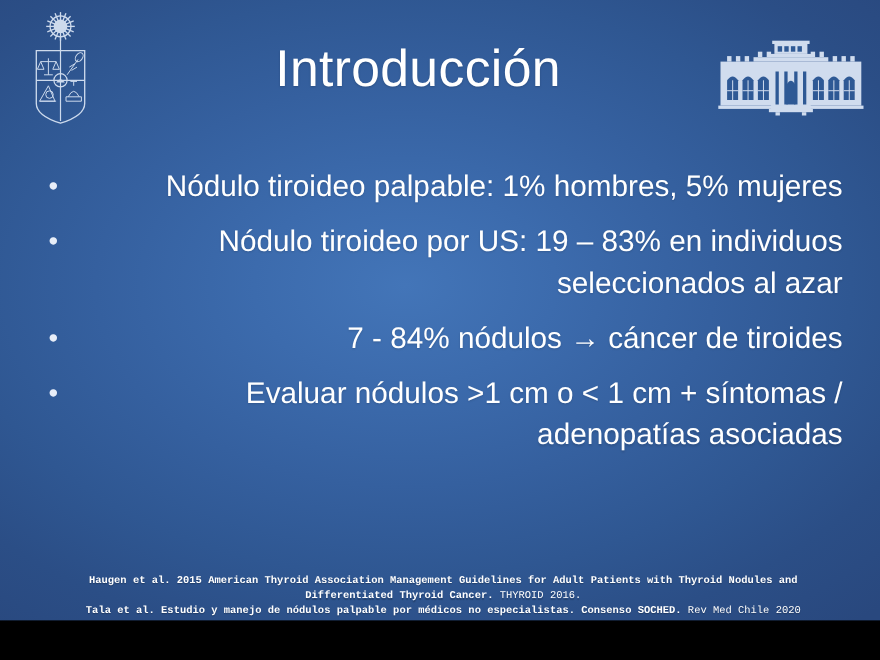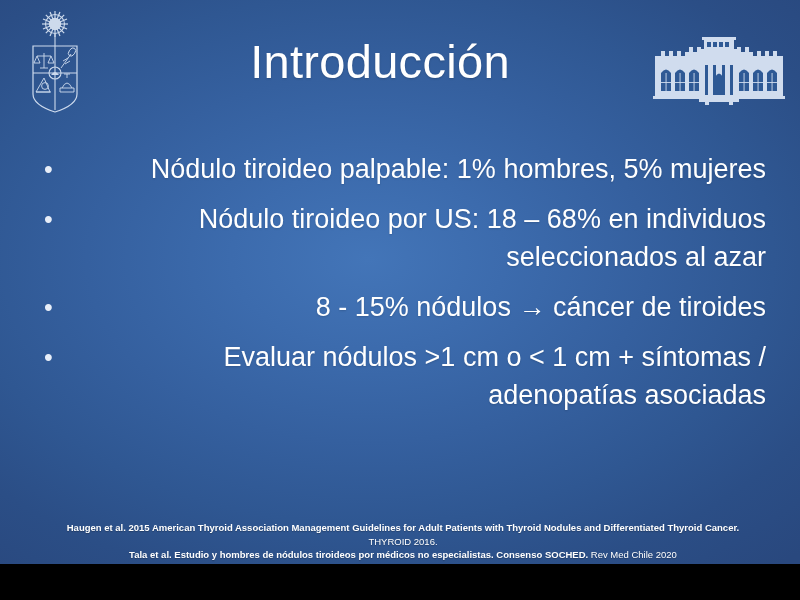--- a/index.html
+++ b/index.html
@@ -87,20 +87,21 @@
     position: absolute;
     left: 58px;
     top: 521px;
     width: 690px;
     text-align: center;
     color: #ffffff;
     font-size: 9.5px;
     line-height: 13.5px;
     font-weight: 700;
     text-shadow: 0 1px 1px rgba(0,0,0,0.25);
+    font-family: Liberation Mono, monospace;
   }
   .citations .reg {
     font-weight: 400;
   }
 
   
   .website {
     position: absolute;
     right: 18px;
     bottom: 6px;
@@ -266,34 +267,34 @@
 
   <div class="body">
 
     <div class="bullet-row">
       <span class="bullet-dot">•</span>
       <span class="bullet-text">Nódulo tiroideo palpable: 1% hombres, 5% mujeres</span>
     </div>
 
     <div class="bullet-row">
       <span class="bullet-dot">•</span>
-      <span class="bullet-text">Nódulo tiroideo por US: 18 – 68% en individuos seleccionados al azar</span>
+      <span class="bullet-text">Nódulo tiroideo por US: 19 – 83% en individuos seleccionados al azar</span>
     </div>
 
     <div class="bullet-row">
       <span class="bullet-dot">•</span>
-      <span class="bullet-text">8 - 15% nódulos → cáncer de tiroides</span>
+      <span class="bullet-text">7 - 84% nódulos → cáncer de tiroides</span>
     </div>
 
     <div class="bullet-row">
       <span class="bullet-dot">•</span>
       <span class="bullet-text">Evaluar nódulos &gt;1 cm o &lt; 1 cm + síntomas / adenopatías asociadas</span>
     </div>
 
   </div>
 
   <div class="citations">
     <span>Haugen et al. 2015  American Thyroid Association Management Guidelines for Adult Patients with Thyroid Nodules and Differentiated Thyroid Cancer.</span><span class="reg"> THYROID  2016.</span><br>
-    <span>Tala et al.  Estudio y hombres de nódulos tiroideos por médicos no especialistas. Consenso SOCHED.</span><span class="reg"> Rev Med Chile 2020</span>
+    <span>Tala et al.  Estudio y manejo de nódulos palpable por médicos no especialistas. Consenso SOCHED.</span><span class="reg"> Rev Med Chile 2020</span>
   </div>
 
 
 </div>
 
 </body></html>

